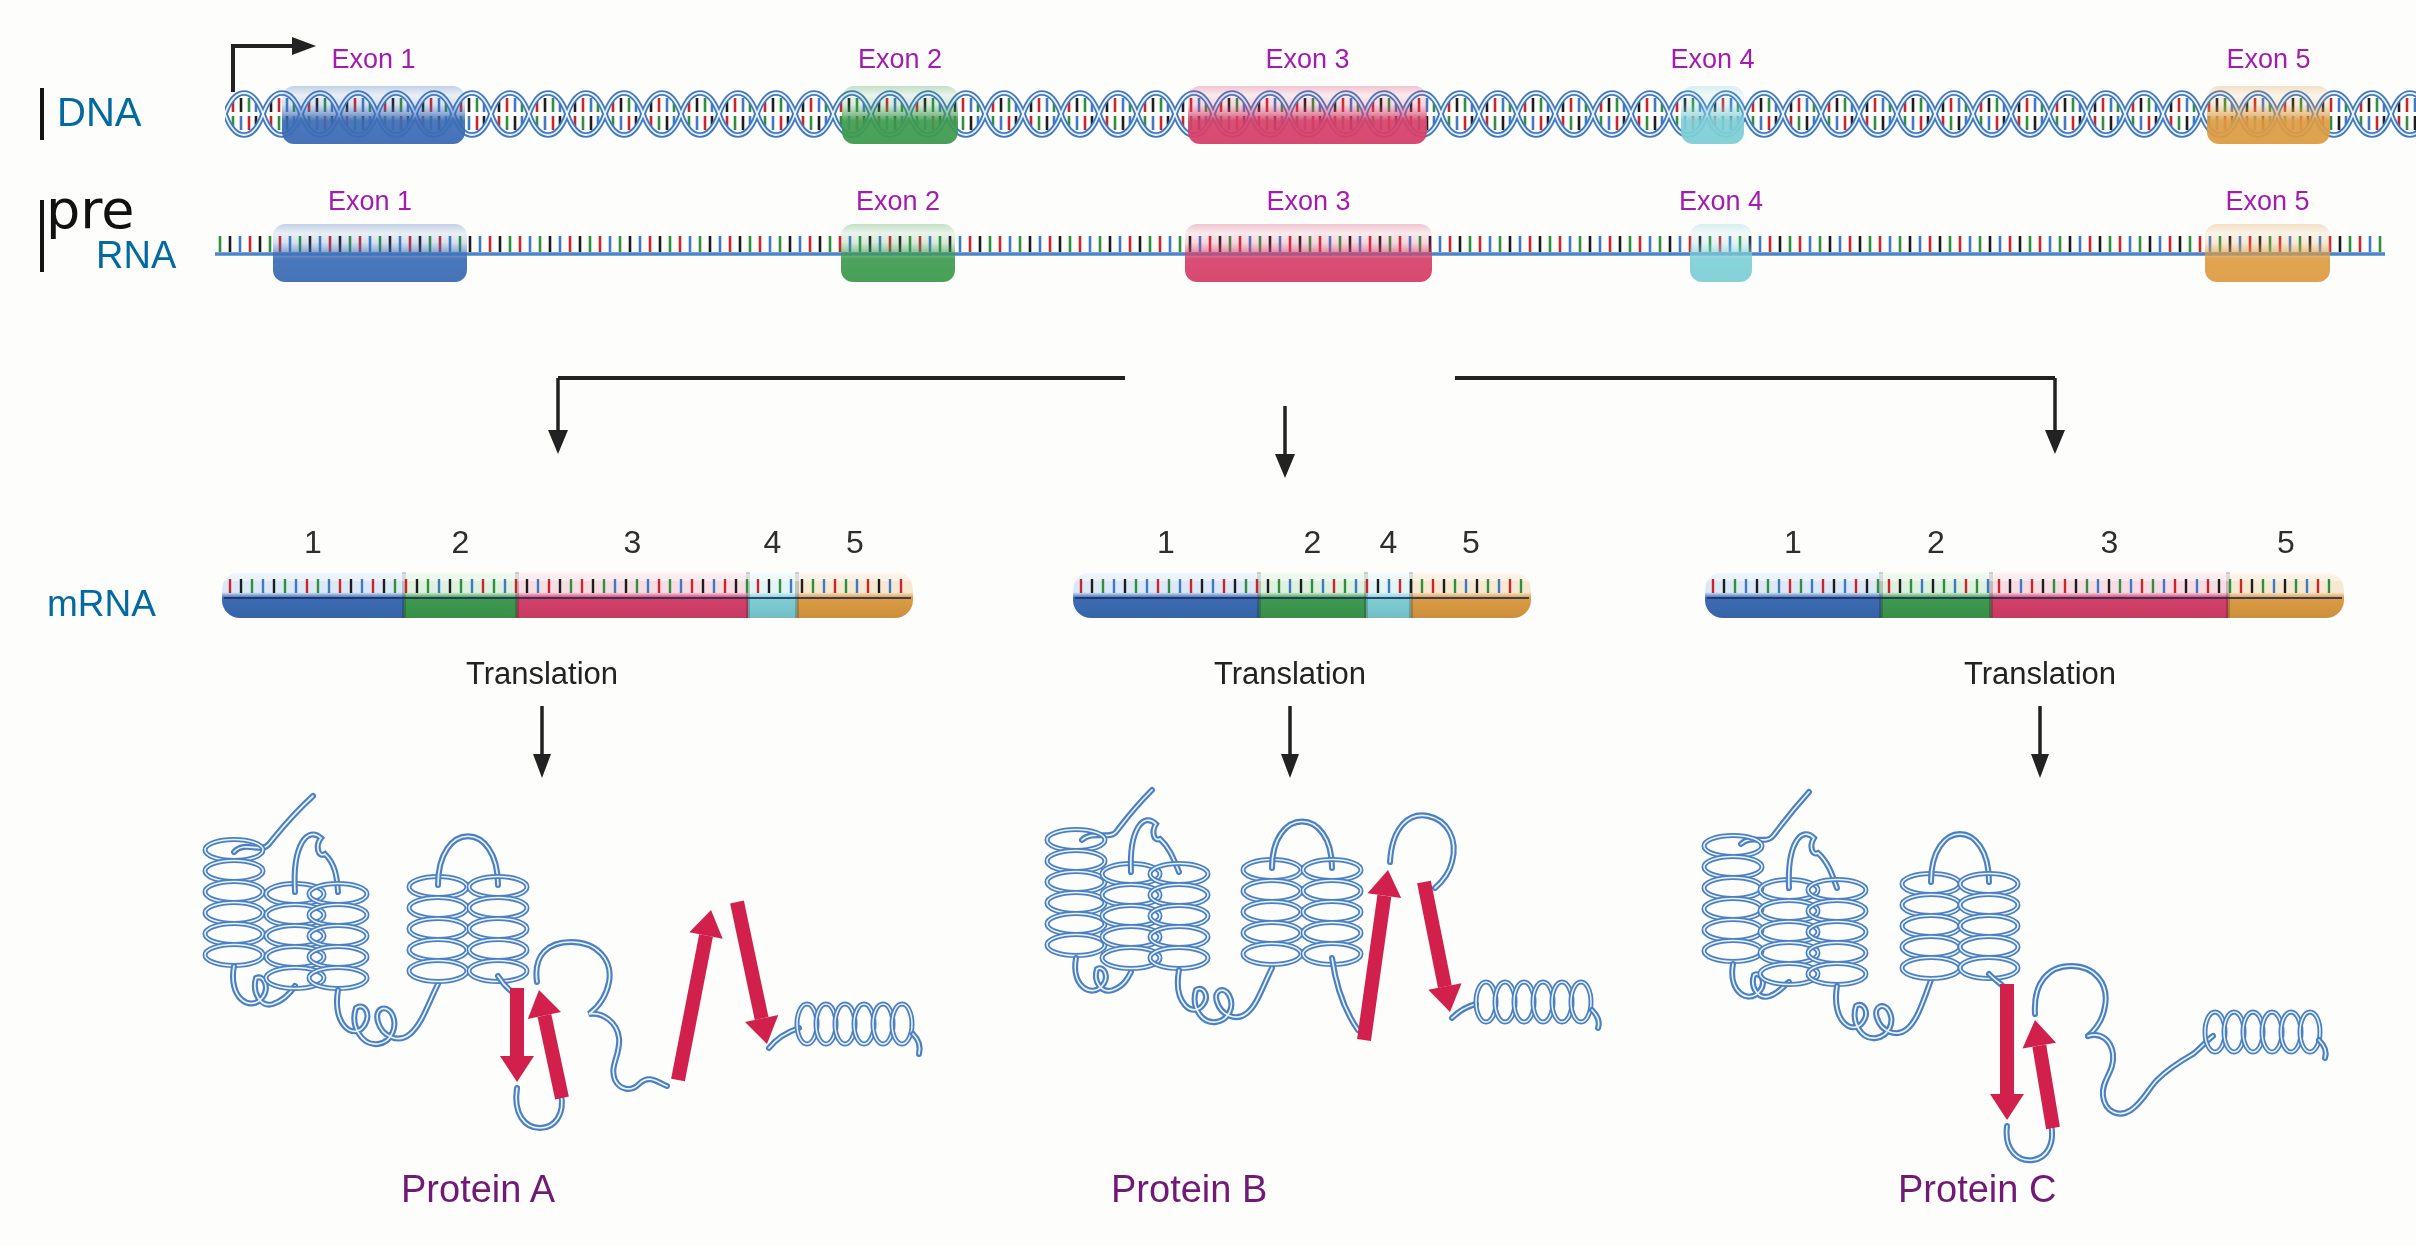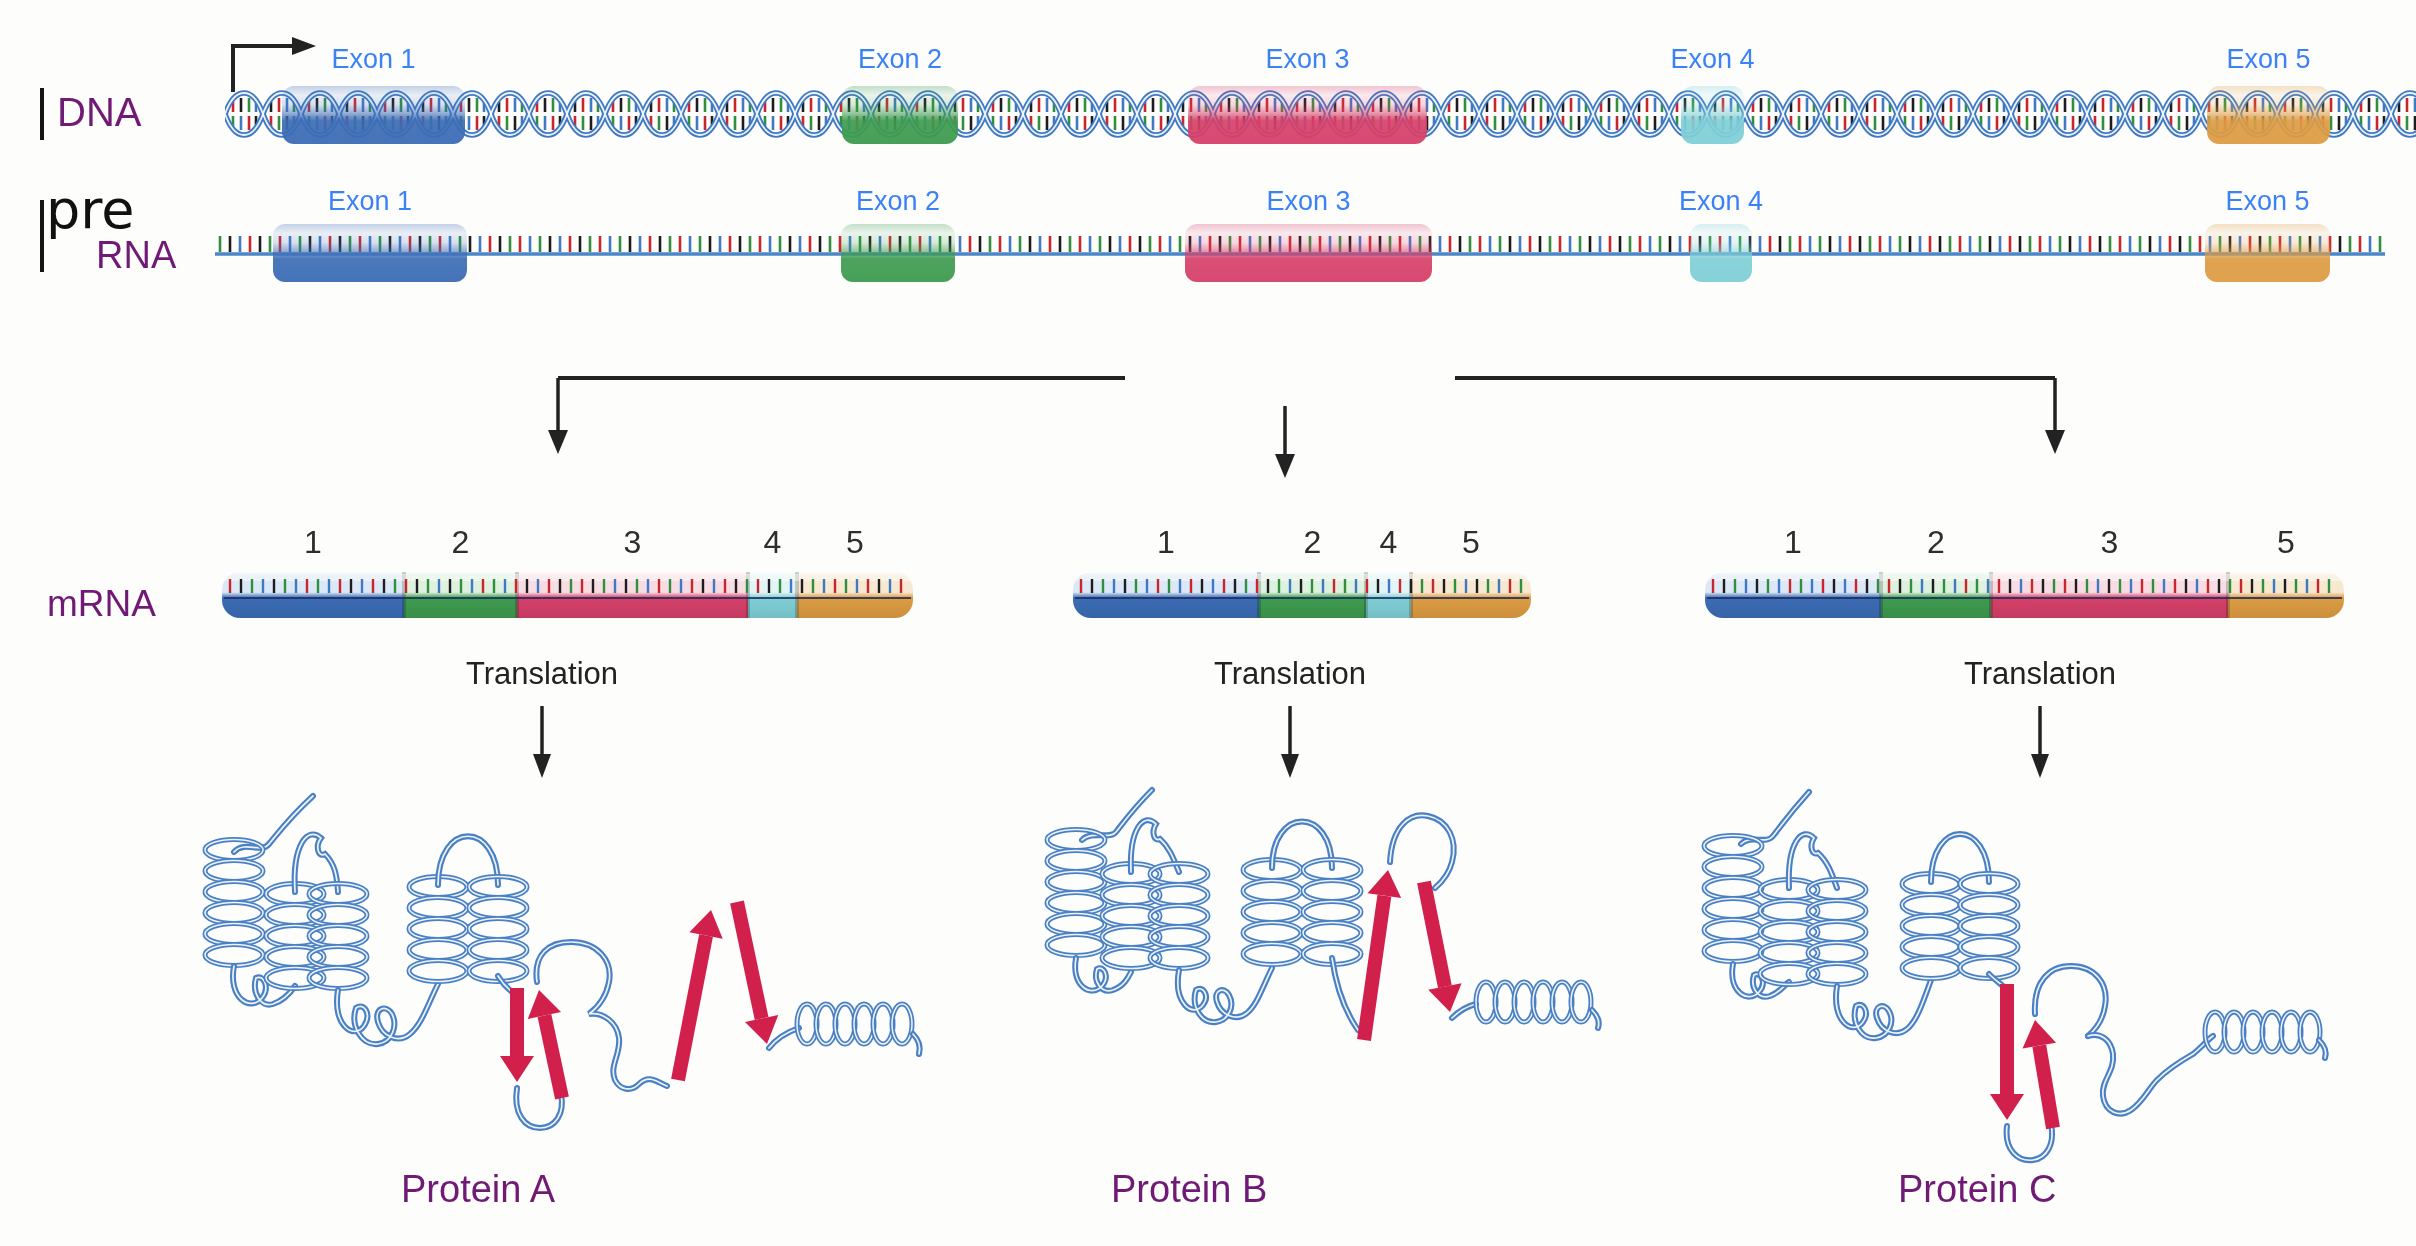--- a/index.html
+++ b/index.html
@@ -1,20 +1,20 @@
 <!DOCTYPE html>
 <html><head>
 <meta charset="utf-8">
 <style>
   html,body{margin:0;padding:0;background:#fff;}
   #canvas{position:relative;width:2416px;height:1246px;background:#fdfdfc;overflow:hidden;
           font-family:"Liberation Sans",sans-serif;color:#2b2b2b;}
   .lbl{position:absolute;white-space:nowrap;}
-  .row-label{font-size:40px;color:#701a75;}
-  .exon-label{position:absolute;font-size:27px;color:#3b82f6;text-align:center;width:140px;}
+  .row-label{font-size:40px;color:#0369a1;}
+  .exon-label{position:absolute;font-size:27px;color:#a21caf;text-align:center;width:140px;}
   .cyl{position:absolute;height:58px;border-radius:12px;}
   .seg-num{position:absolute;font-size:32px;color:#2e2e2e;text-align:center;width:40px;}
   .mid-label{font-size:31px;color:#222;text-align:center;width:220px;}
   .big-label{font-size:36px;color:#1f1f1f;text-align:center;width:320px;}
   .protein-label{position:absolute;font-size:38px;color:#701a75;text-align:left;width:240px;}
   svg{position:absolute;overflow:visible;}
   .artifact{position:absolute;width:4px;background:#141414;}
 </style>
 </head>
 <body>

